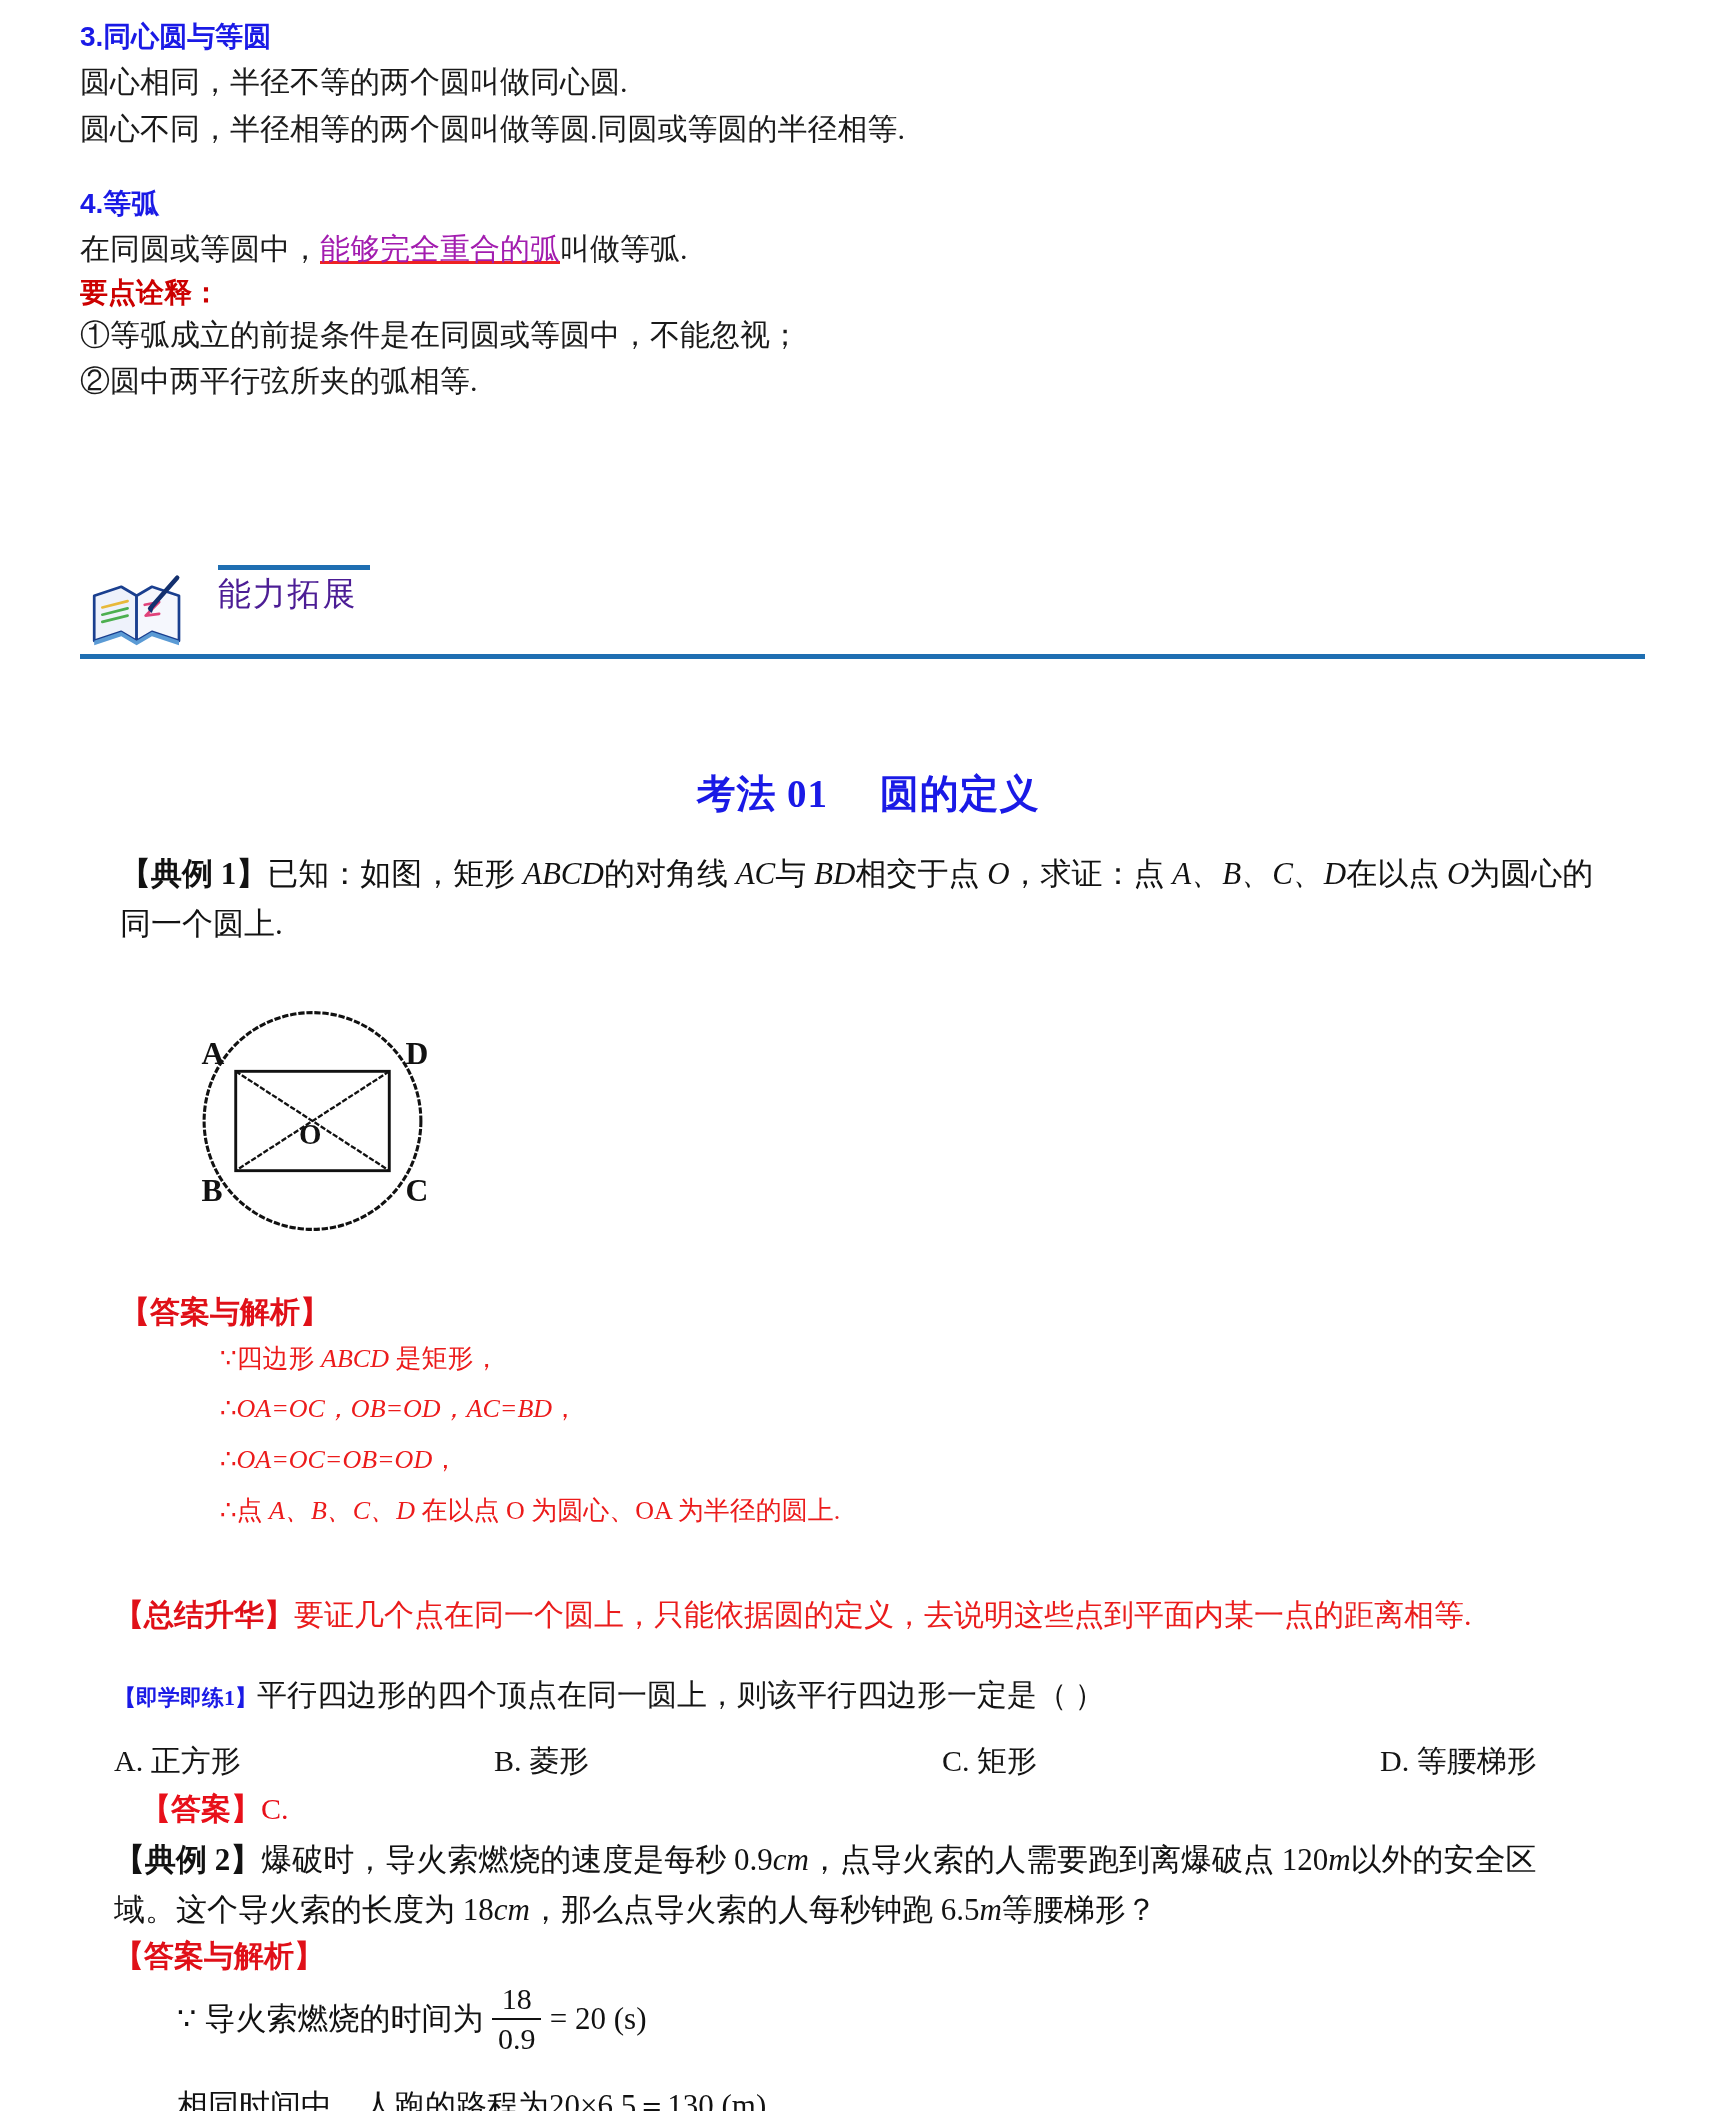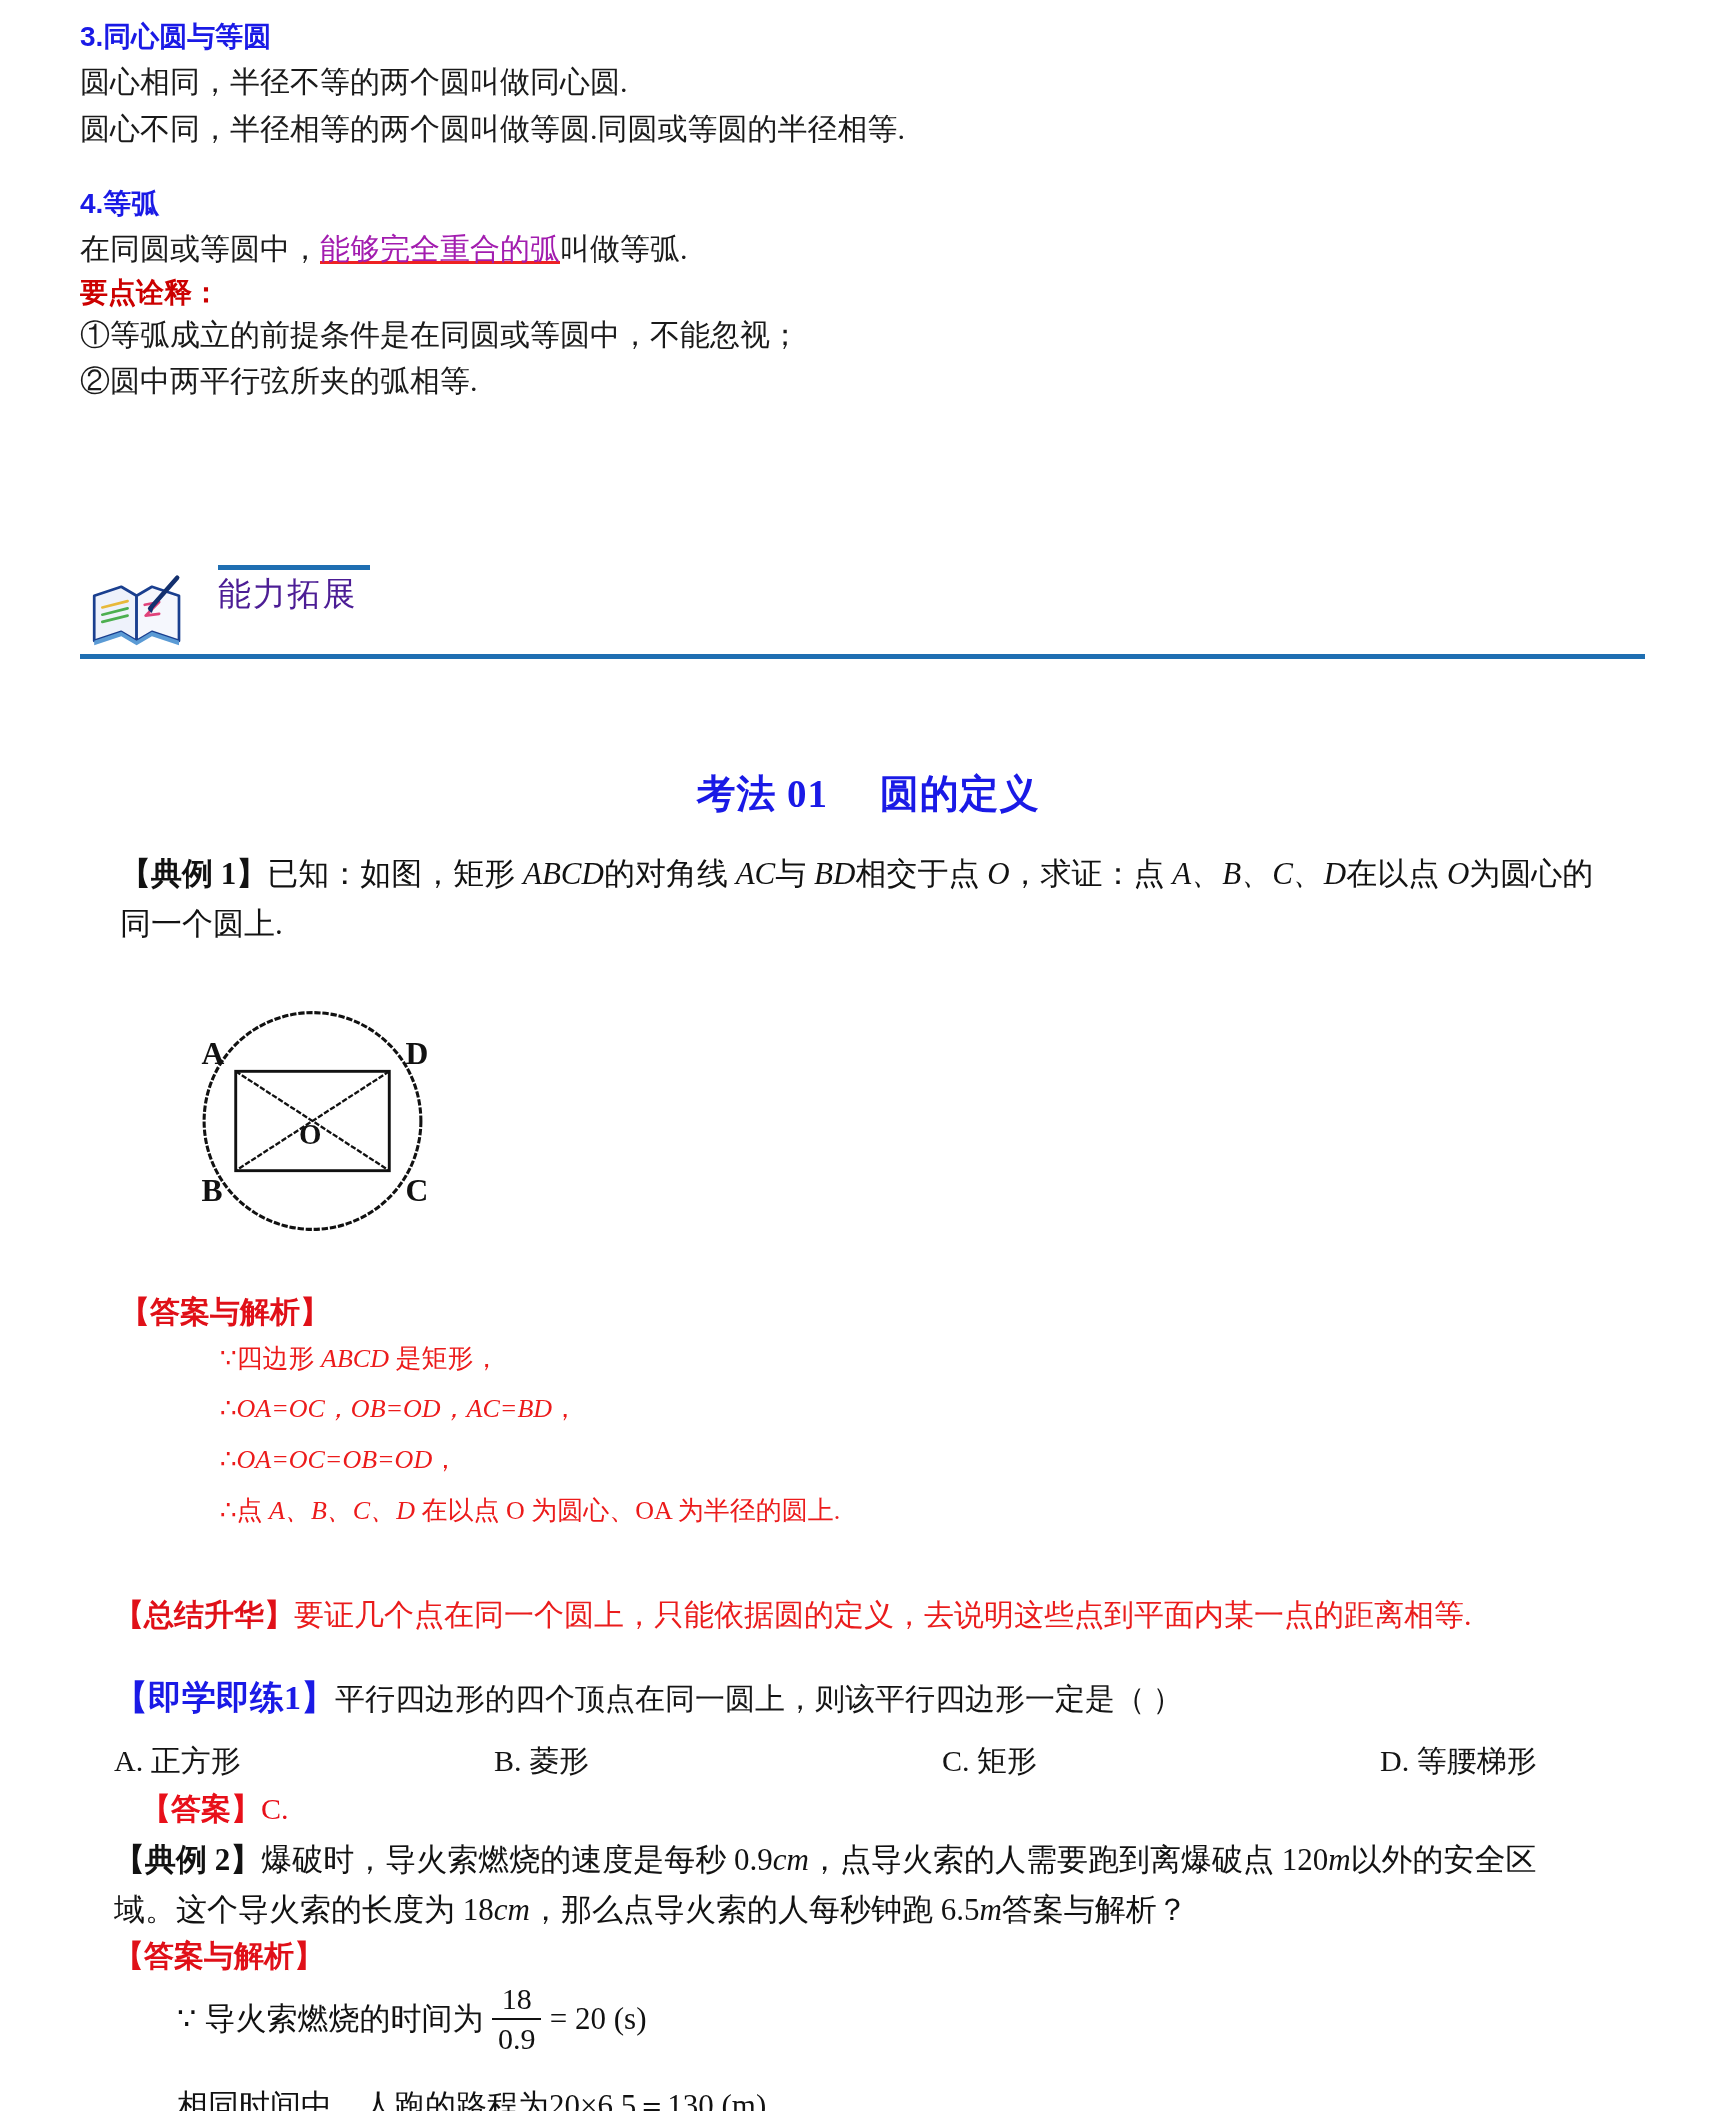--- a/index.html
+++ b/index.html
@@ -172,21 +172,21 @@
     font-size: 30px;
     color: #ea1c1c;
   }
   #summary .redbold { color: #e01018; }
 
   
   #prac1 { position: absolute; left: 114px; top: 1675px; width: 1592px; }
   .prac-tag {
     font-weight: bold;
     color: #1a1ae6;
-    font-size: 34px;
+    font-size: 22px;
     font-family: "Liberation Serif", "DejaVu Serif", serif;
   }
   .prac-body { font-size: 30px; color: #151515; }
 
   #options {
     position: absolute;
     left: 114px;
     top: 1741px;
     width: 1538px;
     font-size: 30px;
@@ -375,21 +375,21 @@
 
   <div id="answer1">
     <span class="a-tag">【答案】</span><span class="a-val">C.</span>
   </div>
 
   <div id="ex2">
     <div class="q-line">
       <span class="tag-black">【典例 2】</span><span>爆破时，导火索燃烧的速度是每秒 </span><span>0.9</span><span class="ital">cm</span><span>，点导火索的人需要跑到离爆破点 </span><span>120</span><span class="ital">m</span><span>以外的安全区</span>
     </div>
     <div class="q-line">
-      <span>域。这个导火索的长度为 </span><span>18</span><span class="ital">cm</span><span>，那么点导火索的人每秒钟跑 </span><span>6.5</span><span class="ital">m</span><span>答案与解析？</span>
+      <span>域。这个导火索的长度为 </span><span>18</span><span class="ital">cm</span><span>，那么点导火索的人每秒钟跑 </span><span>6.5</span><span class="ital">m</span><span>等腰梯形？</span>
     </div>
   </div>
 
   <div id="ans2tag" class="ans-tag">【答案与解析】</div>
 
   <div id="formula">
     <span class="sym">∵</span>
     <span>导火索燃烧的时间为</span><span class="frac"><span class="num">18</span><span class="bar"></span><span class="den">0.9</span></span><span>=</span>
     <span>20 (s)</span>
   </div>

